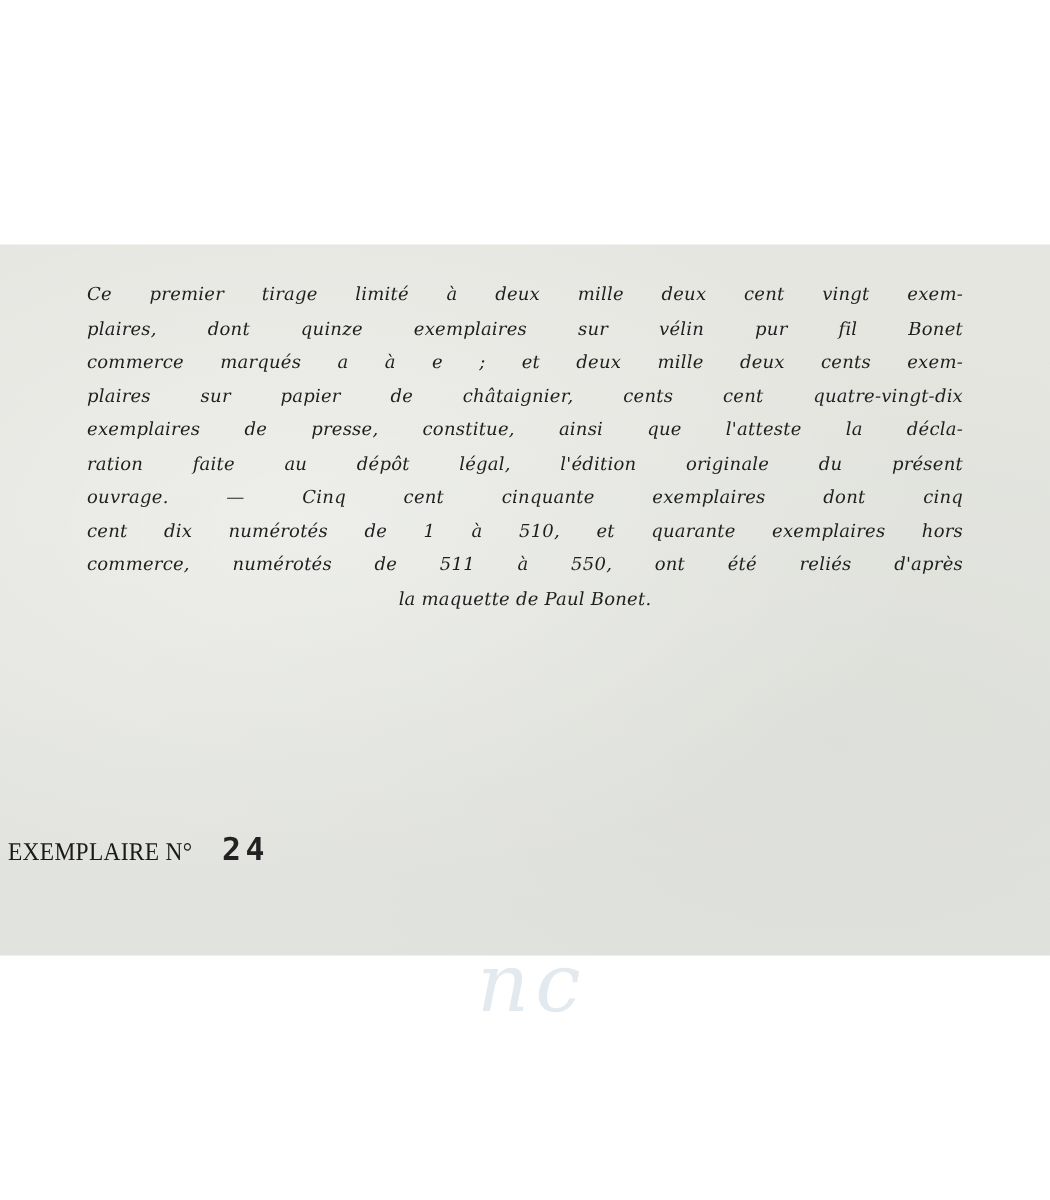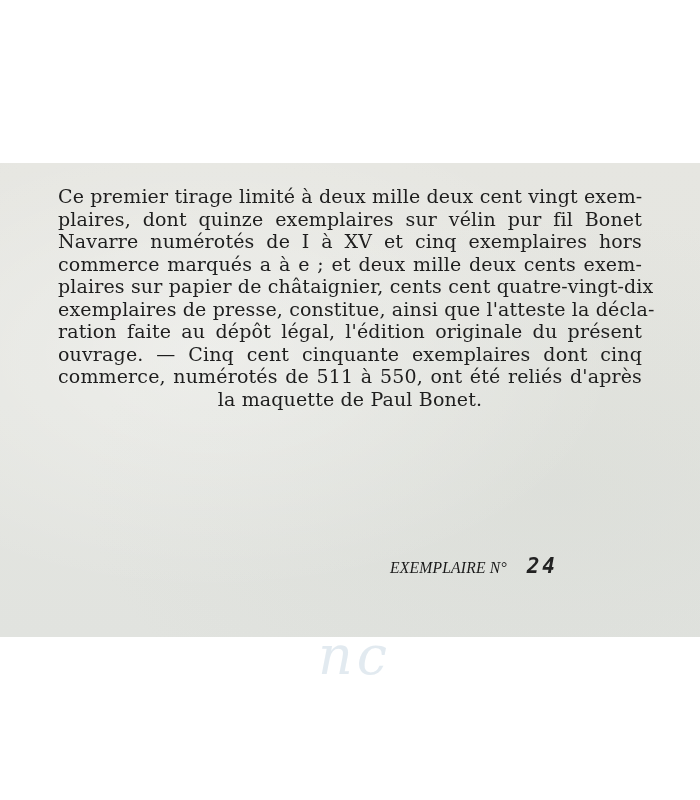--- a/index.html
+++ b/index.html
@@ -20,46 +20,46 @@
         radial-gradient(ellipse at 30% 40%, rgba(255,255,255,0.35), rgba(255,255,255,0) 60%),
         radial-gradient(ellipse at 80% 70%, rgba(210,214,208,0.35), rgba(210,214,208,0) 60%),
         linear-gradient(180deg, #e6e6e1 0%, #e4e5e0 50%, #e1e3df 100%);
     }
     .colophon {
       position: absolute;
       left: 58px;
       top: 22px;
       width: 584px;
       font-family: "DejaVu Serif", serif;
-      font-size: 19px;
+      font-style: italic;
+      font-size: 12px;
       line-height: 22.5px;
       color: #1e1e1e;
       letter-spacing: 0.15px;
     }
     .line {
       display: block;
       white-space: nowrap;
       text-align: justify;
       text-align-last: justify;
     }
     .line.last {
       text-align-last: center;
       text-align: right;
     }
     .copy-number {
       position: absolute;
       left: 0;
       width: 558px;
       top: 391px;
-      text-align: right;
+      text-align: left;
       font-family: "Liberation Serif", serif;
       color: #1a1a1a;
       font-size: 17px;
       letter-spacing: 0.2px;
-      font-style: italic;
     }
     .copy-number .label {
       transform: scaleX(0.92);
       display: inline-block;
     }
     .copy-number .num {
       font-family: "DejaVu Sans Mono", monospace;
       font-weight: bold;
       font-size: 21px;
       letter-spacing: 3px;
@@ -81,26 +81,26 @@
 </head>
 <body>
 
 <div class="paper">
 
   <div class="show-through">nc</div>
 
   <div class="colophon">
     <span class="line">Ce premier tirage limité à deux mille deux cent vingt exem-</span>
     <span class="line">plaires, dont quinze exemplaires sur vélin pur fil Bonet</span>
-    <span class="line">Navarre numérotés de I à XV et cinq exemplaires hors</span>
     <span class="line">commerce marqués a à e ; et deux mille deux cents exem-</span>
     <span class="line">plaires sur papier de châtaignier, cents cent quatre-vingt-dix</span>
     <span class="line">exemplaires de presse, constitue, ainsi que l'atteste la décla-</span>
     <span class="line">ration faite au dépôt légal, l'édition originale du présent</span>
     <span class="line">ouvrage. — Cinq cent cinquante exemplaires dont cinq</span>
+    <span class="line">cent dix numérotés de 1 à 510, et quarante exemplaires hors</span>
     <span class="line">commerce, numérotés de 511 à 550, ont été reliés d'après</span>
     <span class="line last">la maquette de Paul Bonet.</span>
   </div>
 
   <div class="copy-number">
     <span class="label">EXEMPLAIRE N°</span>
     <span class="num">24</span>
   </div>
 
 </div>

